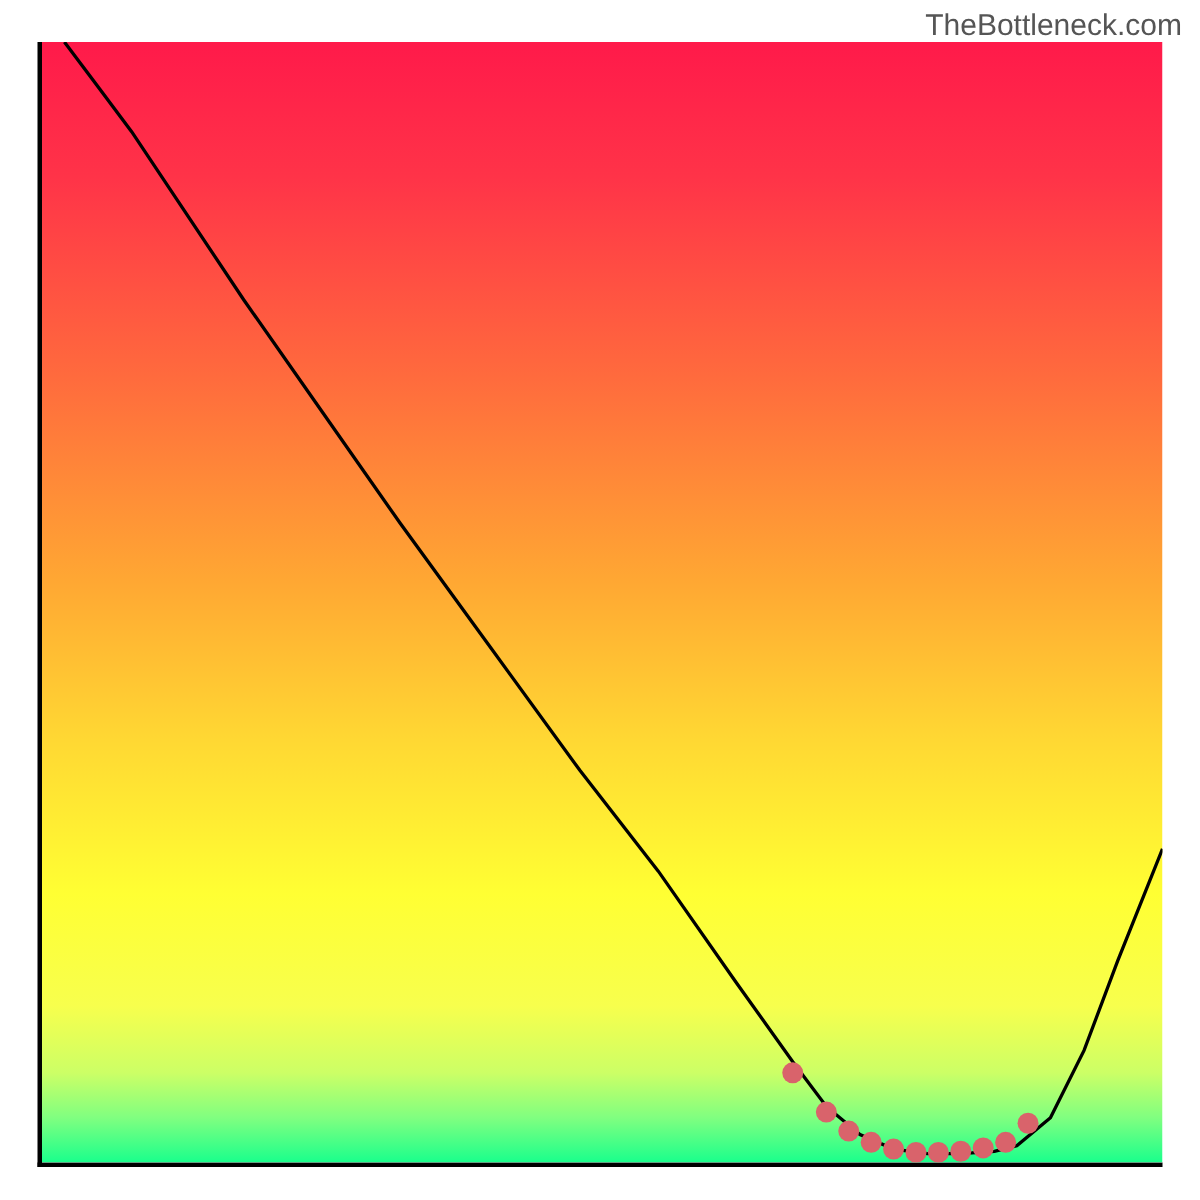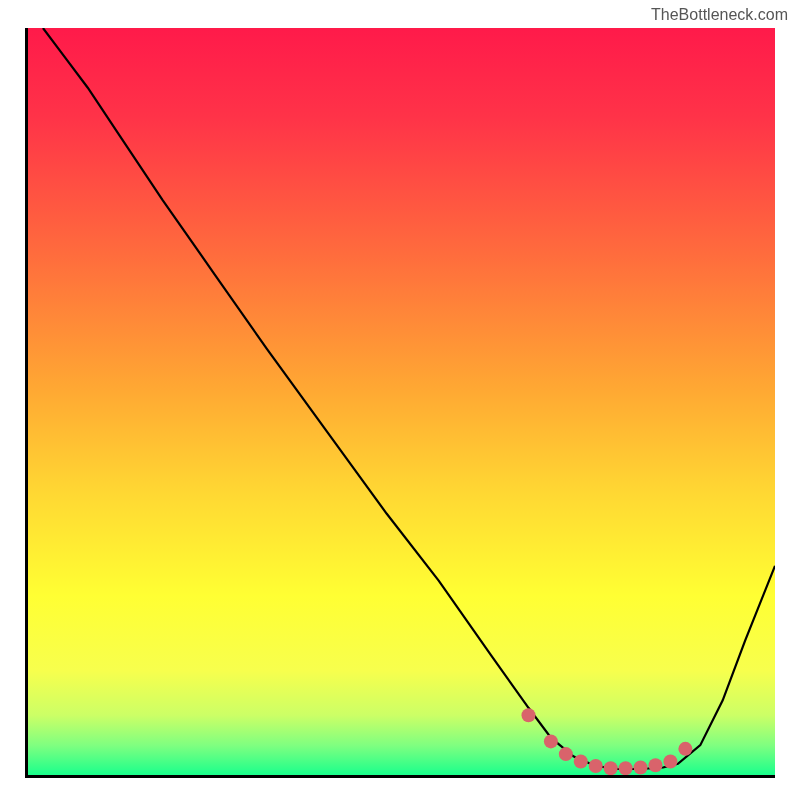--- a/index.html
+++ b/index.html
@@ -13,21 +13,21 @@
   .container {
     position: relative;
     width: 800px;
     height: 800px;
     background: white;
   }
   .watermark {
     position: absolute;
     top: 6px;
     right: 12px;
-    font-size: 16px;
+    font-size: 20px;
     color: #555;
     font-weight: 500;
     z-index: 10;
   }
   .plot-area {
     position: absolute;
     left: 25px;
     top: 28px;
     width: 750px;
     height: 750px;

